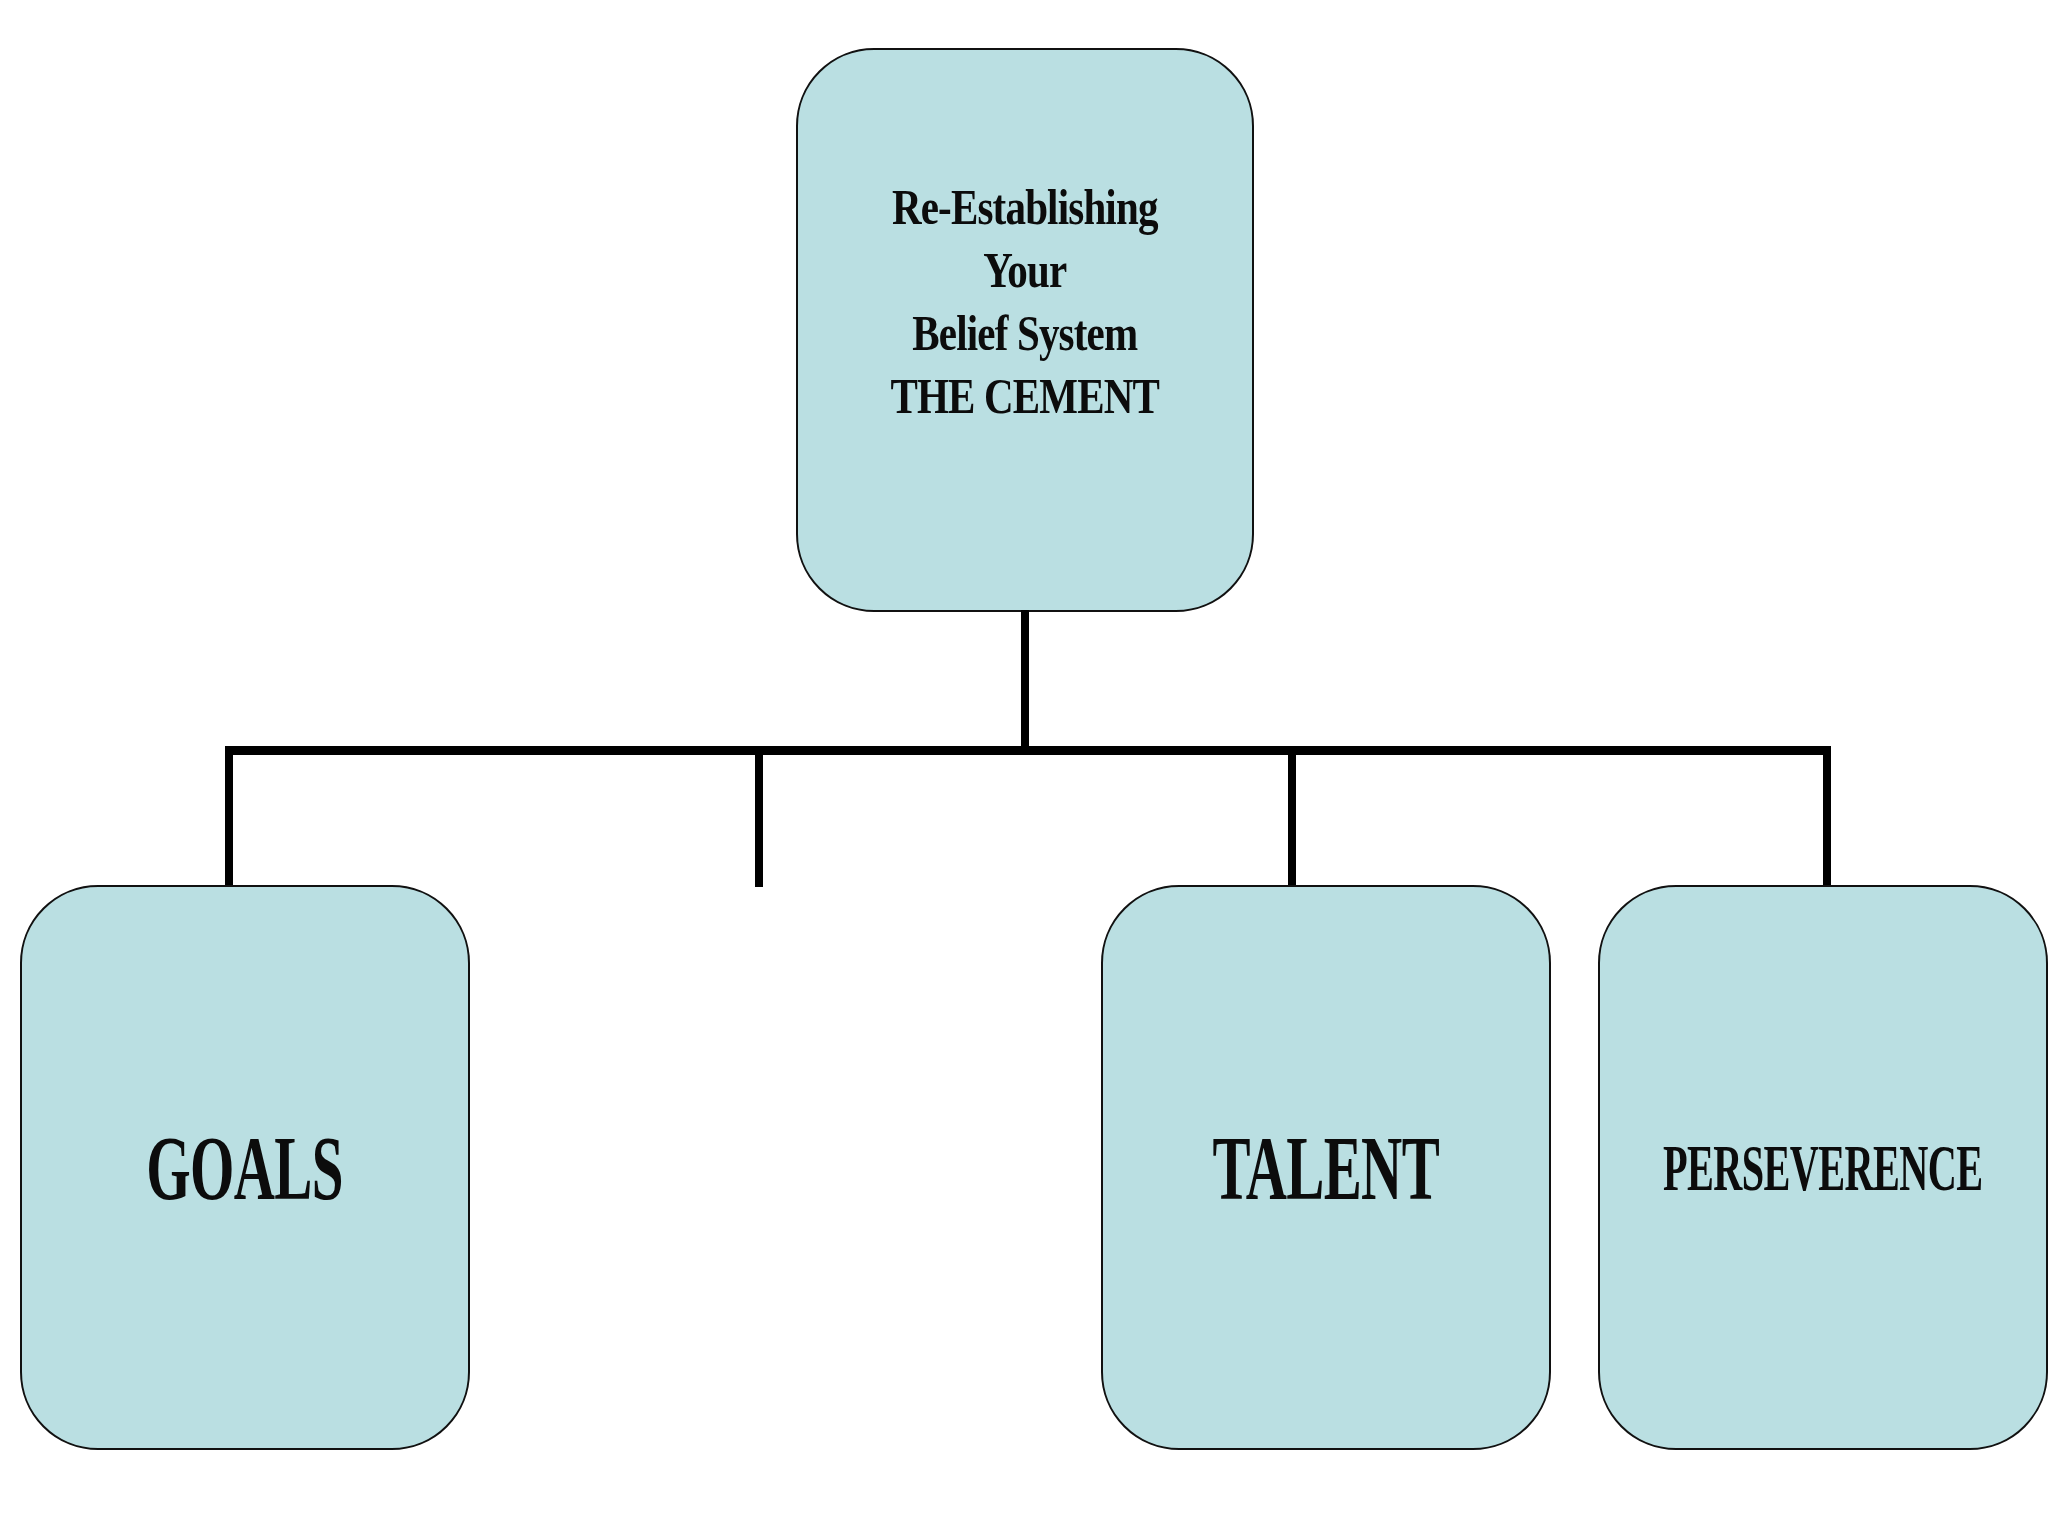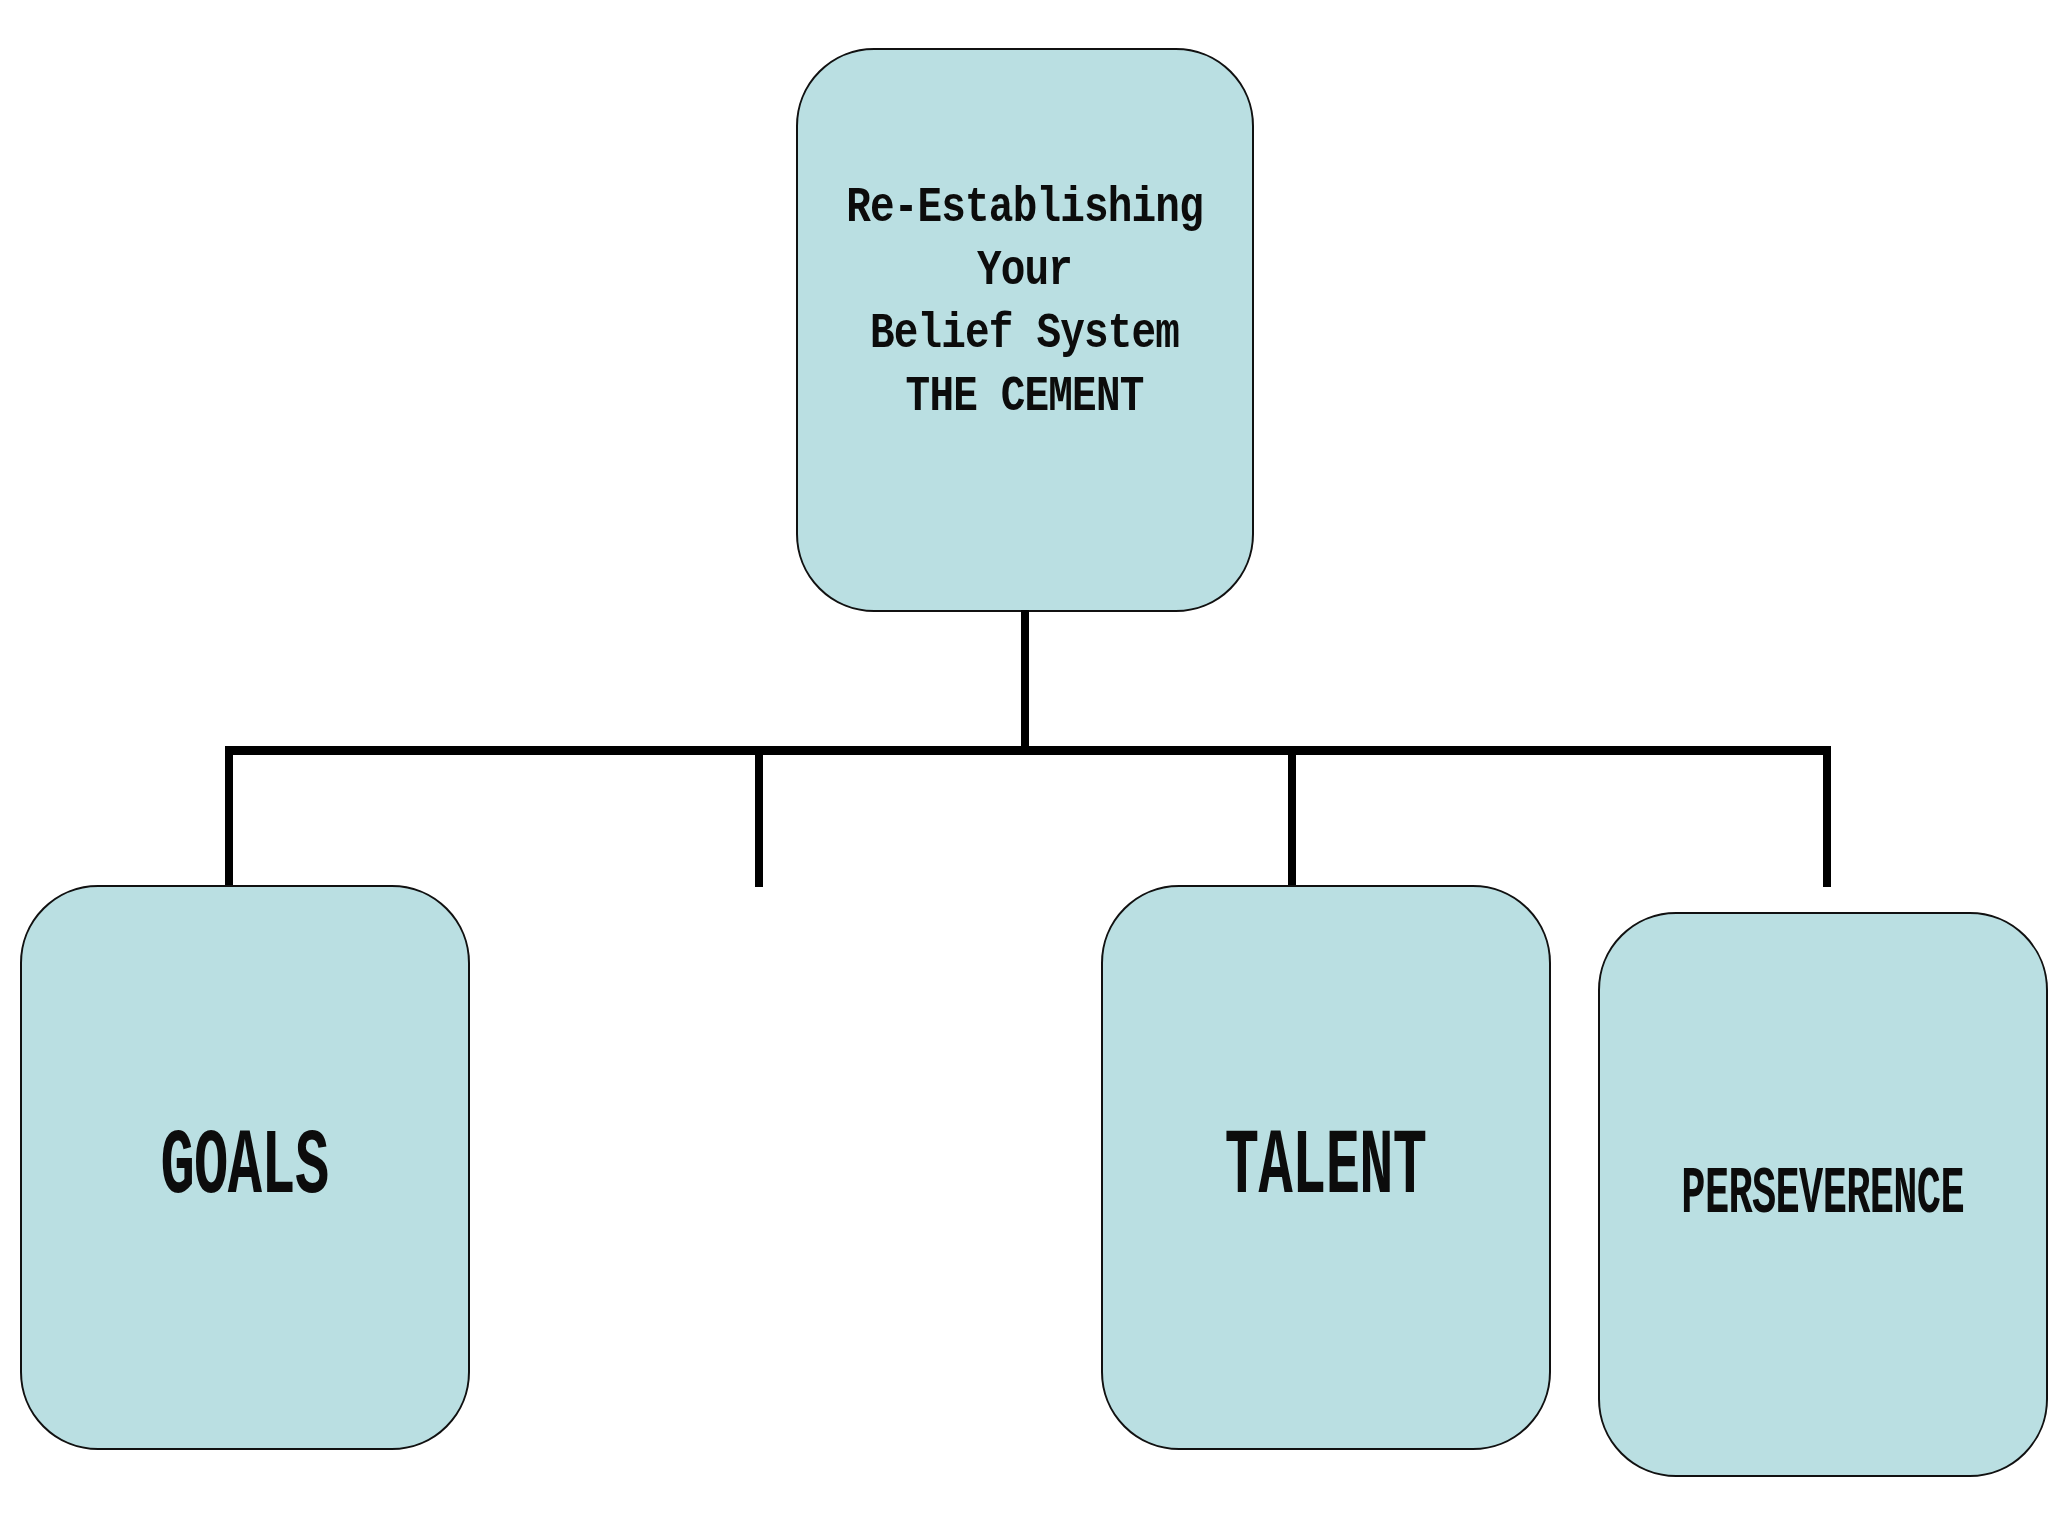--- a/index.html
+++ b/index.html
@@ -6,21 +6,21 @@
     margin: 0;
     padding: 0;
     background: #ffffff;
   }
   #canvas {
     position: relative;
     width: 2048px;
     height: 1536px;
     background: var(--bg, #ffffff);
     overflow: hidden;
-    font-family: Liberation Mono, monospace;
+    font-family: Liberation Serif, serif;
   }
   .node {
     position: absolute;
     box-sizing: border-box;
     background: var(--box-fill, #badfe2);
     border: 2px solid var(--box-border, #111111);
     border-radius: 78px;
     display: flex;
     align-items: center;
     justify-content: center;
@@ -91,17 +91,17 @@
 
   <div class="node child" style="left:4px;margin-left:16px;">
     <span class="child-label">GOALS</span>
   </div>
 
 
   <div class="node child" style="left:1101px;">
     <span class="child-label">TALENT</span>
   </div>
 
-  <div class="node child" style="left:1598px;margin-top:27px;">
+  <div class="node child" style="left:1598px;">
     <span class="child-label small">PERSEVERENCE</span>
   </div>
 
 </div>
 
 </body></html>

